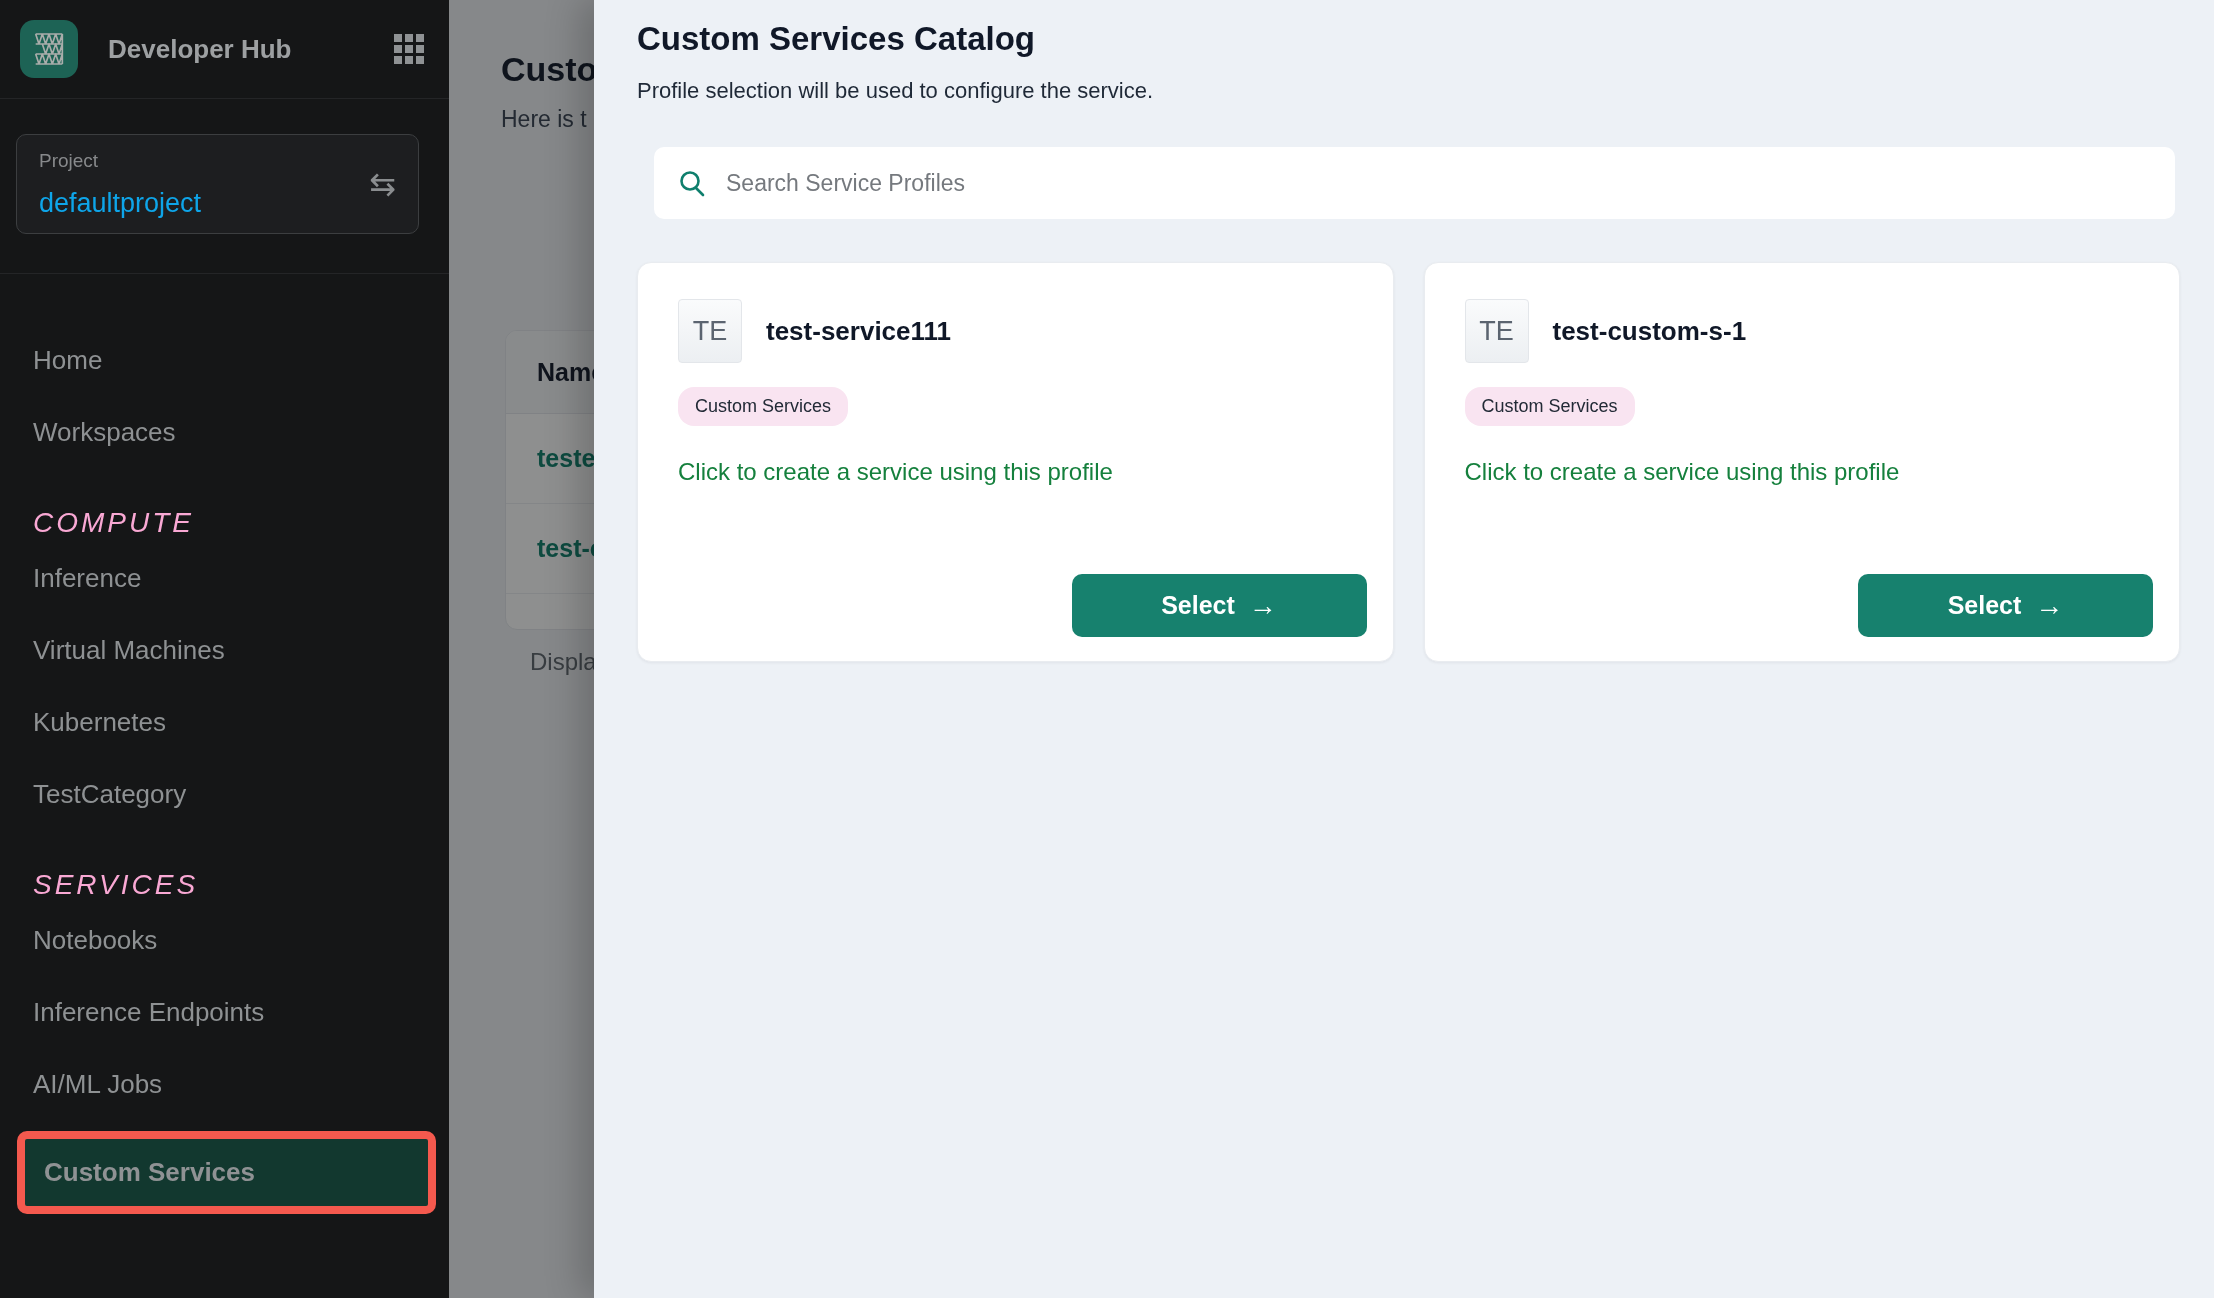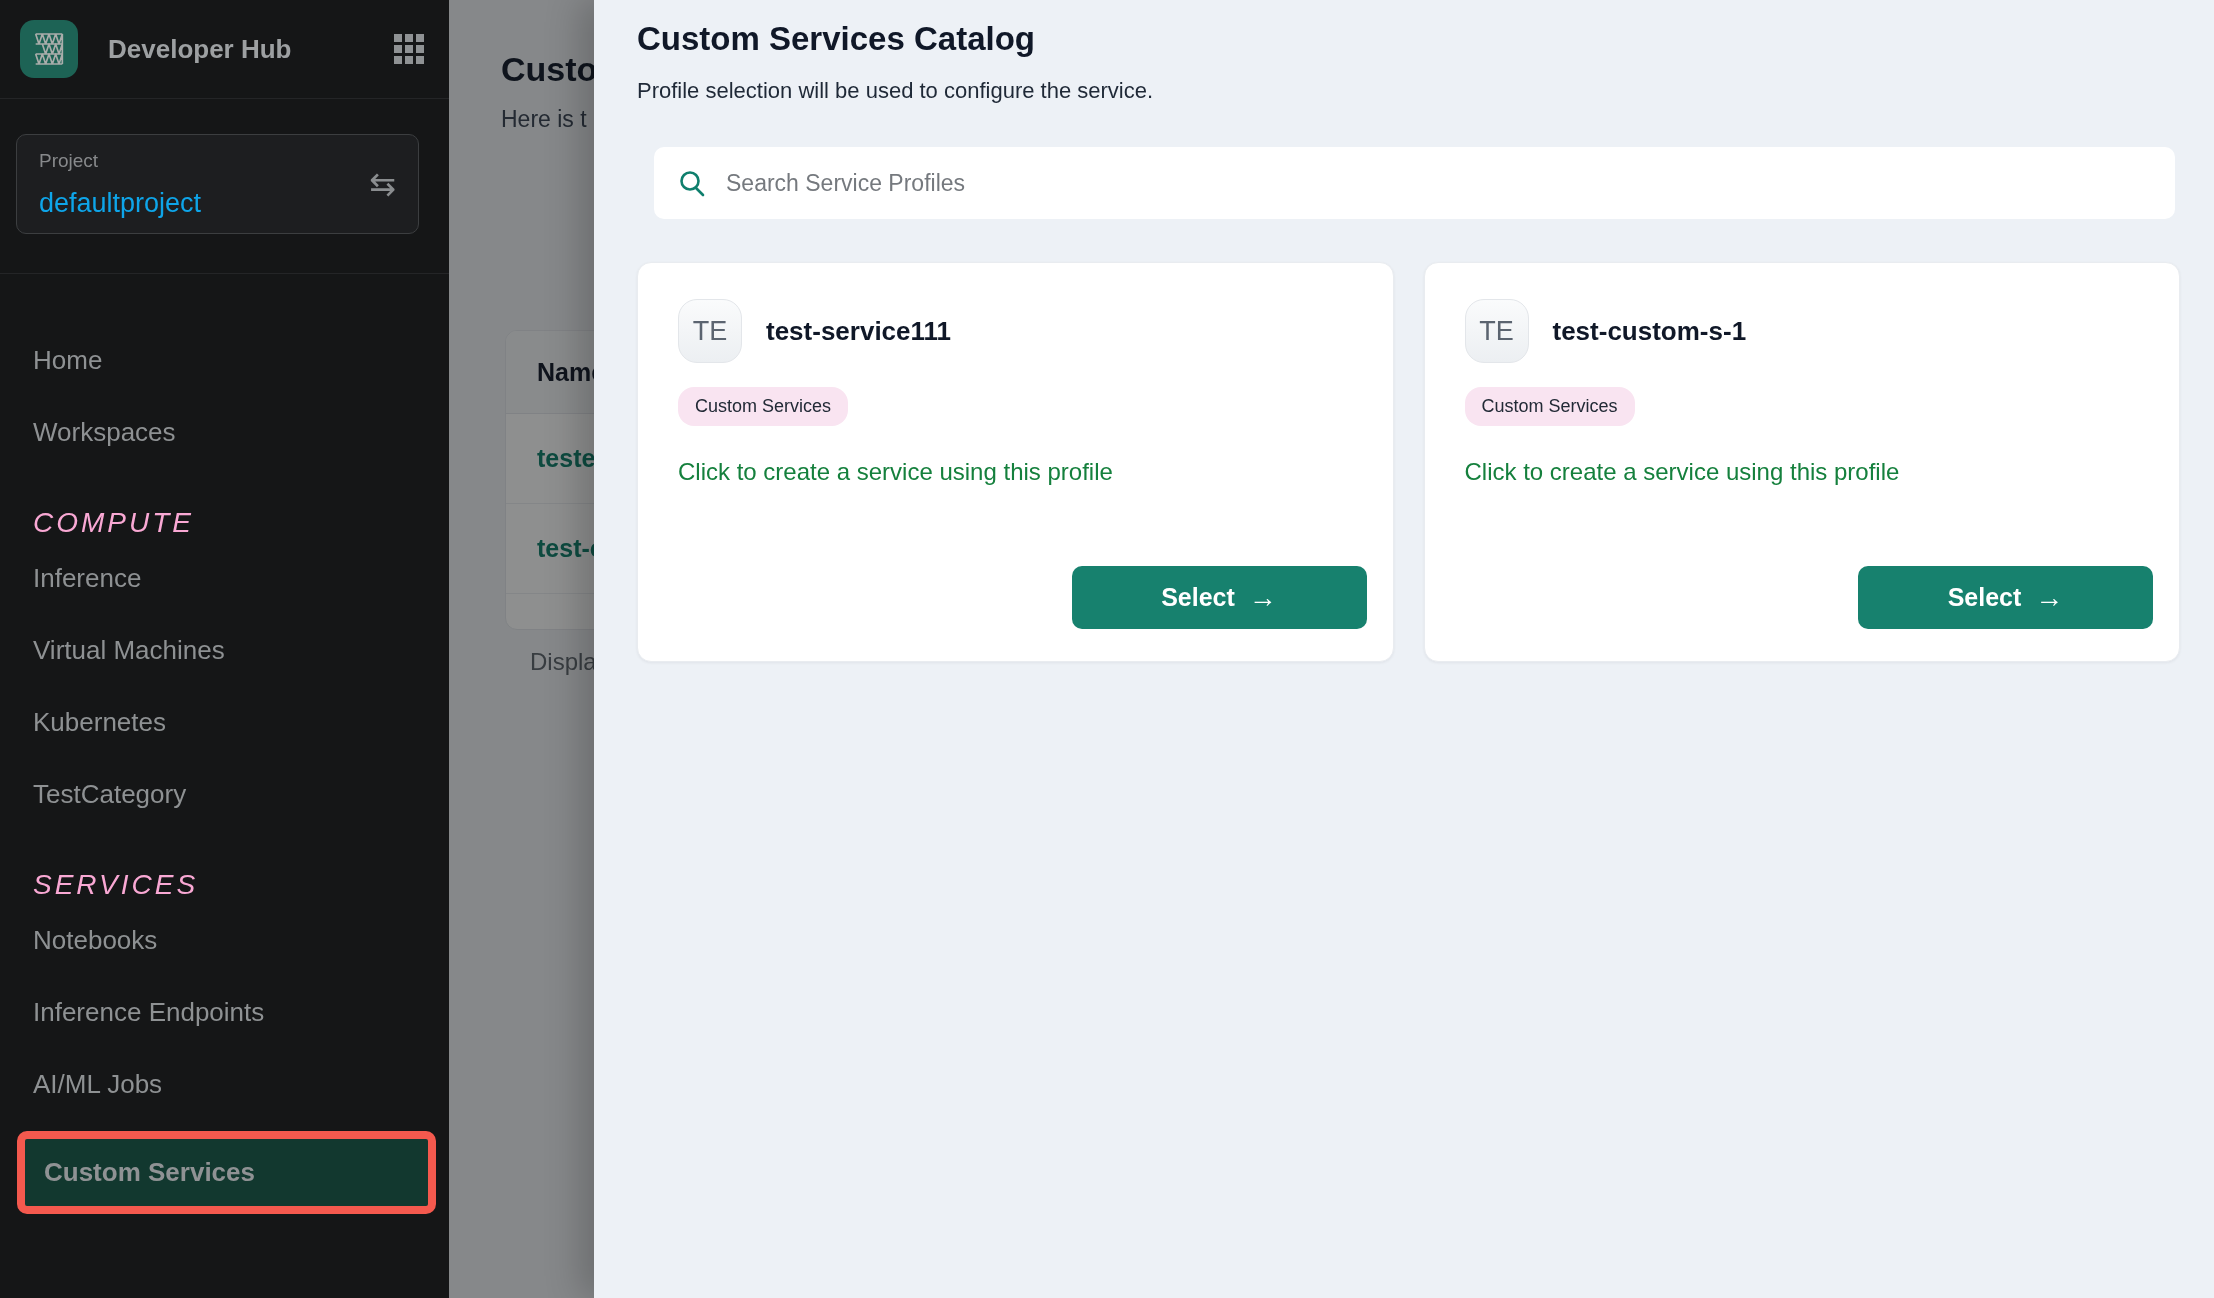--- a/index.html
+++ b/index.html
@@ -42,25 +42,25 @@
   .drawer { position: absolute; left: 594px; top: 0; right: 0; height: 100%; background: #edf1f6; z-index: 20; box-shadow: -14px 0 34px rgba(0,0,0,0.20); }
   .drawer-title { position: absolute; left: 43px; top: 20px; font-size: 33px; font-weight: bold; color: #101828; }
   .drawer-sub { position: absolute; left: 43px; top: 78px; font-size: 22px; color: #1f2937; }
   .search-box { position: absolute; left: 60px; right: 39px; top: 147px; height: 72px; background: #ffffff; border-radius: 10px; display: flex; align-items: center; padding: 0 24px; box-sizing: border-box; }
   .search-icon { width: 28px; height: 28px; flex: none; }
   .search-input { flex: 1; margin-left: 18px; border: none; outline: none; background: transparent; font-family: "Liberation Sans", sans-serif; font-size: 23px; font-weight: 500; color: #374151; }
   .search-input::placeholder { color: #75797e; opacity: 1; }
   .cards { position: absolute; left: 43px; right: 34px; top: 262px; display: flex; gap: 30px; }
   .card { flex: 1; height: 400px; background: #ffffff; border: 1px solid #e9ecf0; border-radius: 14px; box-sizing: border-box; position: relative; padding: 36px 40px; box-shadow: 0 1px 3px rgba(16,24,40,0.06); cursor: pointer; }
   .card-head { display: flex; align-items: center; gap: 24px; }
-  .avatar { width: 62px; height: 62px; border-radius: 19px; background: linear-gradient(180deg, #fafbfc, #eceff2); border: 1px solid #e3e6ea; display: flex; align-items: center; justify-content: center; font-size: 27px; color: #5b6470; flex: none; }
+  .avatar { width: 62px; height: 62px; border-radius: 4px; background: linear-gradient(180deg, #fafbfc, #eceff2); border: 1px solid #e3e6ea; display: flex; align-items: center; justify-content: center; font-size: 27px; color: #5b6470; flex: none; }
   .card-name { font-size: 26px; font-weight: bold; color: #101828; }
   .badge { display: inline-block; margin-top: 24px; background: #f9e4f1; color: #222a36; font-size: 18px; padding: 9px 17px; border-radius: 16px; }
   .card-desc { margin-top: 32px; font-size: 24px; color: #15803d; }
-  .select-btn { position: absolute; right: 26px; bottom: 32px; width: 295px; height: 63px; background: #17816e; color: #ffffff; border: none; border-radius: 10px; font-family: "Liberation Sans", sans-serif; font-size: 25px; font-weight: bold; display: flex; align-items: center; justify-content: center; gap: 14px; cursor: pointer; }
+  .select-btn { position: absolute; right: 26px; bottom: 24px; width: 295px; height: 63px; background: #17816e; color: #ffffff; border: none; border-radius: 10px; font-family: "Liberation Sans", sans-serif; font-size: 25px; font-weight: bold; display: flex; align-items: center; justify-content: center; gap: 14px; cursor: pointer; }
   .select-arrow { font-size: 28px; font-weight: normal; line-height: 1; }
 </style>
 </head>
 <body>
 
 <div class="bg-page">
   <div class="bg-heading">Custom</div>
   <div class="bg-sub">Here is t</div>
   <div class="bg-table">
     <div class="bg-th">Name</div>

